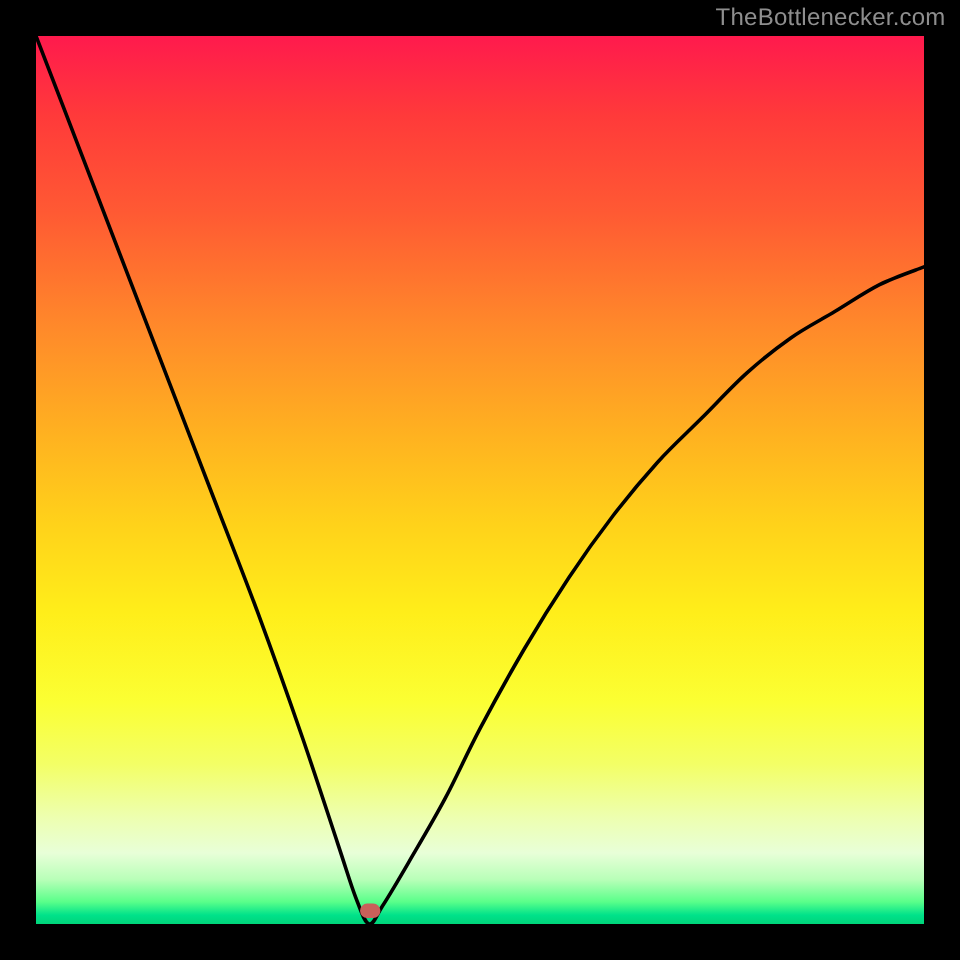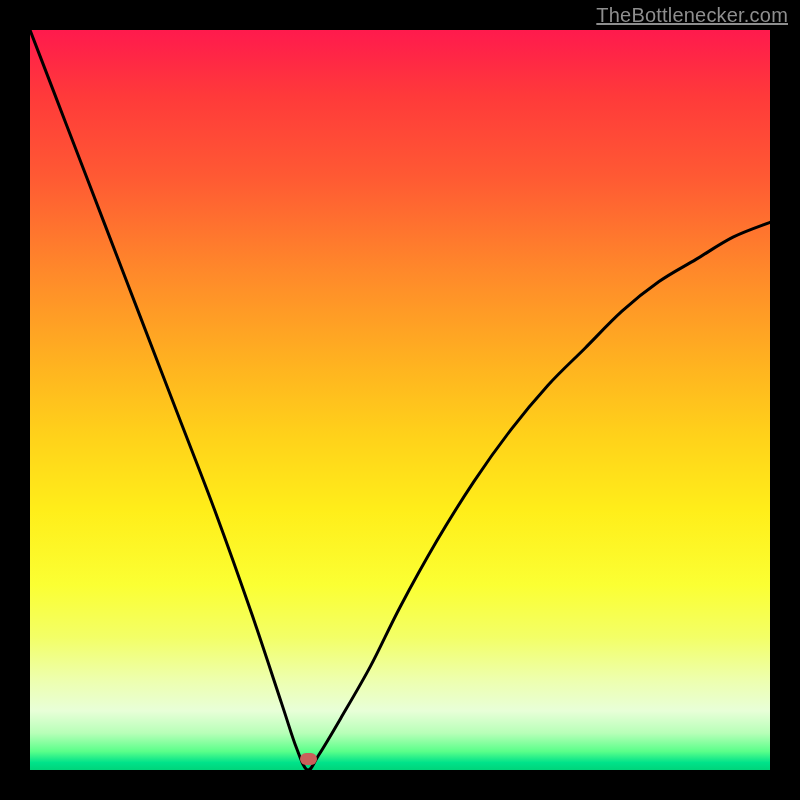--- a/index.html
+++ b/index.html
@@ -58,21 +58,20 @@
     border-radius: 6px;
   }
   .watermark {
     position: absolute;
     top: 4px;
     right: 12px;
     color: #8e8e8e;
     font-size: 20px;
     font-weight: 500;
     letter-spacing: 0.2px;
-    text-decoration: underline;
   }
 </style>
 </head>
 <body>
 
 <div class="frame">
   <div class="plot-area">
     <svg class="curve-svg" viewBox="0 0 740 740" preserveAspectRatio="none">
       <path id="curve-path" d="M 0.0 0.0 C 6.2 16.0, 24.7 64.1, 37.0 96.2 C 49.3 128.3, 61.7 160.3, 74.0 192.4 C 86.3 224.5, 98.7 256.5, 111.0 288.6 C 123.3 320.7, 135.7 352.7, 148.0 384.8 C 160.3 416.9, 172.7 447.7, 185.0 481.0 C 197.3 514.3, 210.9 552.5, 222.0 584.6 C 233.1 616.7, 244.2 651.2, 251.6 673.4 C 259.0 695.6, 262.1 706.7, 266.4 717.8 C 270.7 728.9, 273.8 738.8, 277.5 740.0 C 281.2 741.2, 283.1 733.8, 288.6 725.2 C 294.2 716.6, 302.2 703.0, 310.8 688.2 C 319.4 673.4, 330.5 654.9, 340.4 636.4 C 350.3 617.9, 358.9 598.2, 370.0 577.2 C 381.1 556.2, 394.7 531.6, 407.0 510.6 C 419.3 489.6, 431.7 469.9, 444.0 451.4 C 456.3 432.9, 468.7 415.6, 481.0 399.6 C 493.3 383.6, 505.7 368.8, 518.0 355.2 C 530.3 341.6, 542.7 330.5, 555.0 318.2 C 567.3 305.9, 579.7 292.3, 592.0 281.2 C 604.3 270.1, 616.7 260.2, 629.0 251.6 C 641.3 243.0, 653.7 236.8, 666.0 229.4 C 678.3 222.0, 690.7 213.4, 703.0 207.2 C 715.3 201.0, 733.8 194.9, 740.0 192.4" fill="none" stroke="#000" stroke-width="3" stroke-linejoin="round" stroke-linecap="round"></path>
     </svg>

